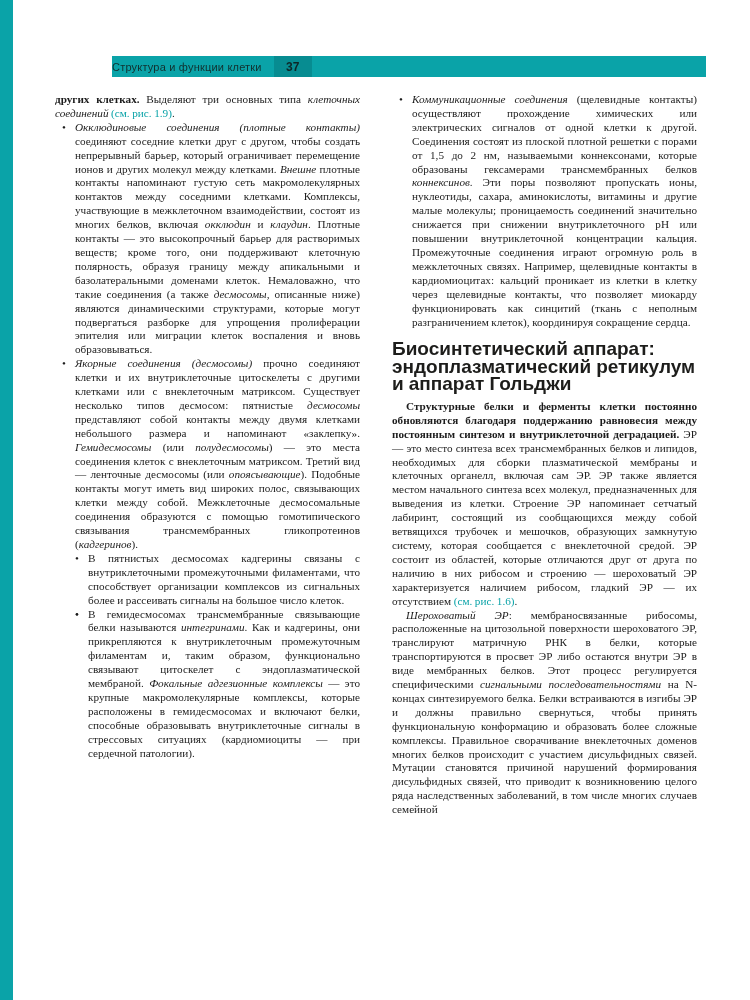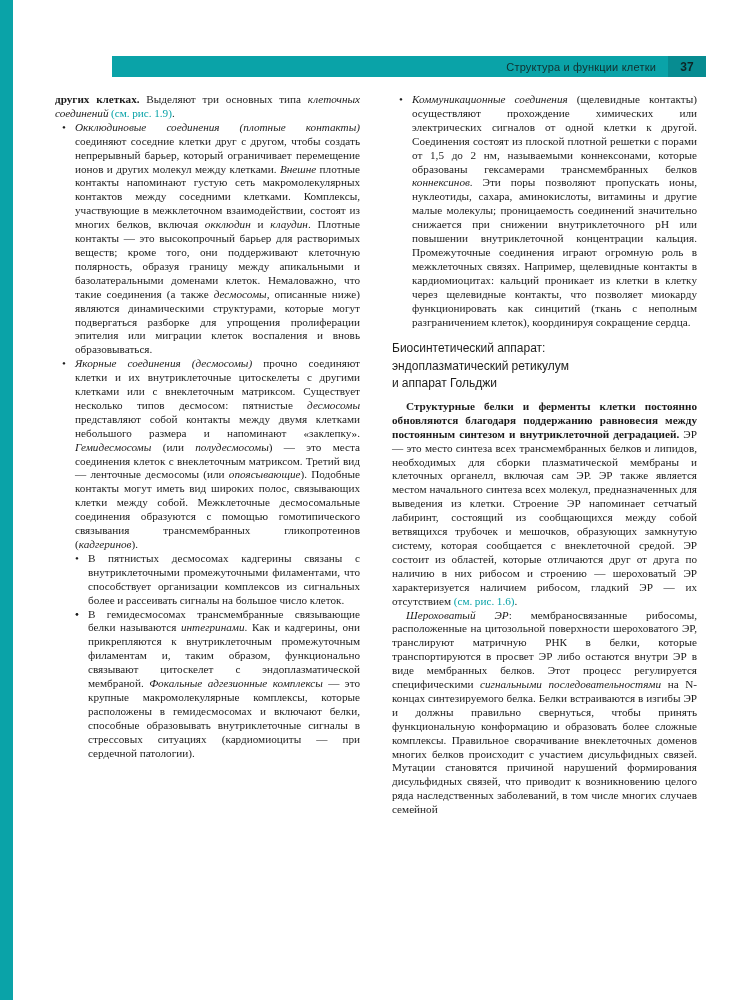--- a/index.html
+++ b/index.html
@@ -16,21 +16,21 @@
     overflow:hidden;
   }
   .edge-strip {
     position:absolute; left:0; top:0;
     width:13px; height:100%;
     background:var(--accent-teal, #0aa3a8);
   }
   .header-bar {
     position:absolute; top:56px; left:112px; right:44px; height:21px;
     background:var(--accent-teal, #0aa3a8);
-    display:flex; align-items:center; justify-content:flex-end;
+    display:flex; align-items:center; justify-content:flex-start;
   }
   .header-title {
     font-family:"Liberation Sans", sans-serif;
     font-size:11px; color:#11302f;
     padding-right:12px;
     letter-spacing:0.2px;
   }
   .page-num {
     width:38px; height:21px;
     background:var(--accent-dark, #078c91);
@@ -56,22 +56,22 @@
   .para.bullet { padding-left:20px; }
   .para.bullet > .bullet-marker { position:absolute; left:7px; text-indent:0; }
   .para.subbullet { padding-left:33px; }
   .para.subbullet > .bullet-marker { position:absolute; left:20px; text-indent:0; }
   .bullet-marker { color:#1c1c1c; }
   .it { font-style:italic; }
   .bd { font-weight:bold; }
   .ref-link { color:var(--accent-teal, #0aa3a8); cursor:pointer; }
   .section-heading {
     font-family:"Liberation Sans", sans-serif;
-    font-size:12px; line-height:17.5px;
-    font-weight:normal; color:#1d1d1b;
+    font-size:19px; line-height:17.5px;
+    font-weight:bold; color:#1d1d1b;
     text-align:left;
     margin:11px 0 7px 0;
     white-space:pre-line;
   }
 </style>
 </head>
 <body>
 
 <div class="page">
   <div class="edge-strip"></div>

